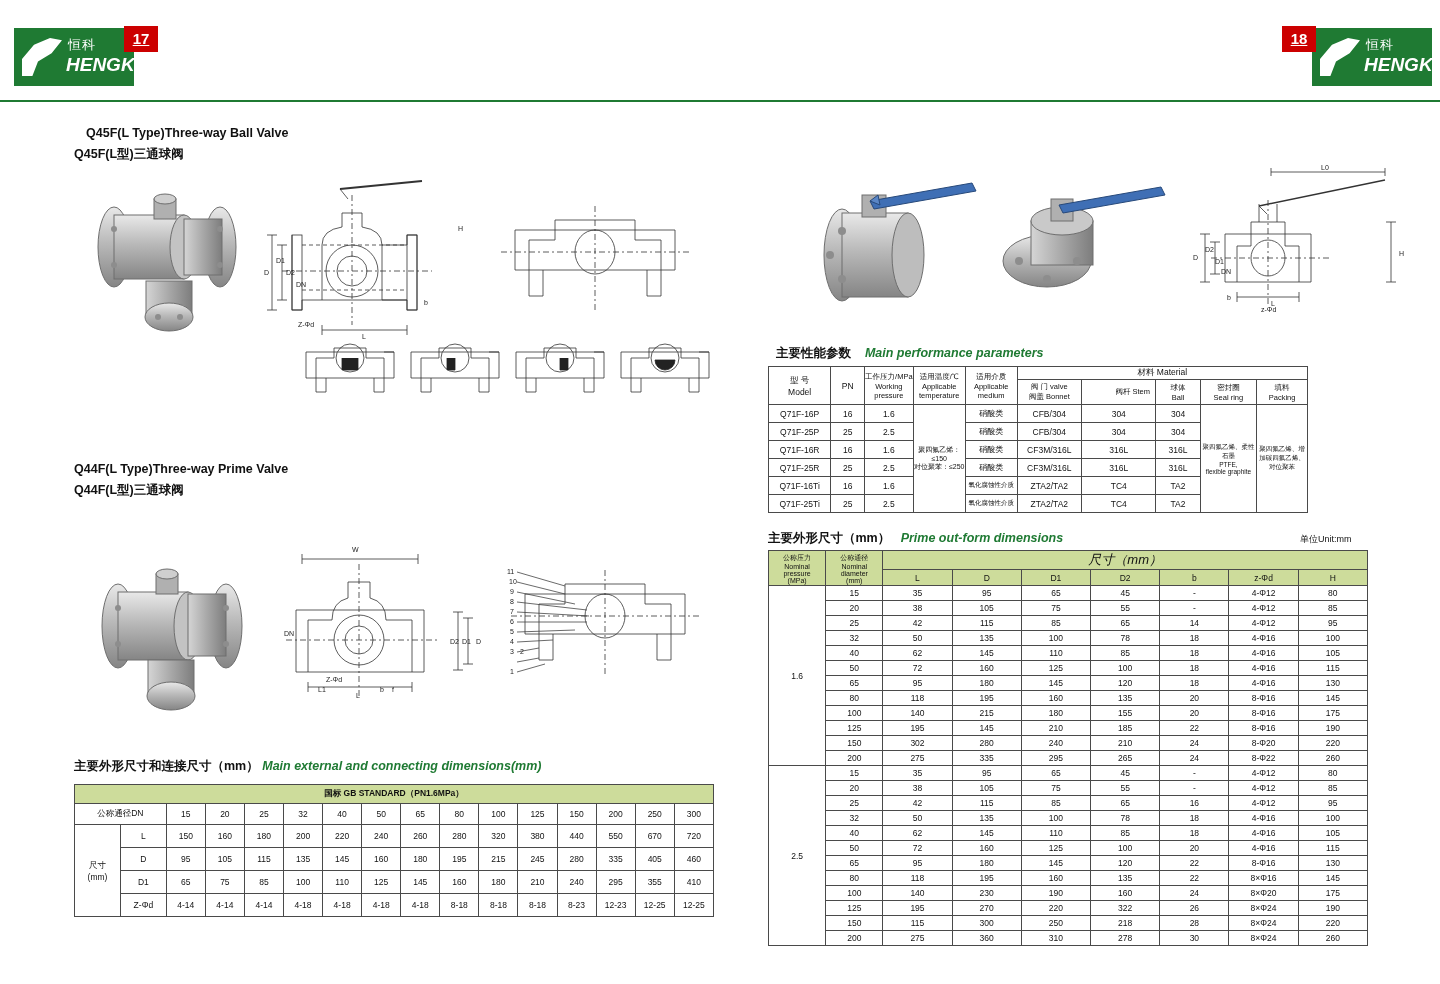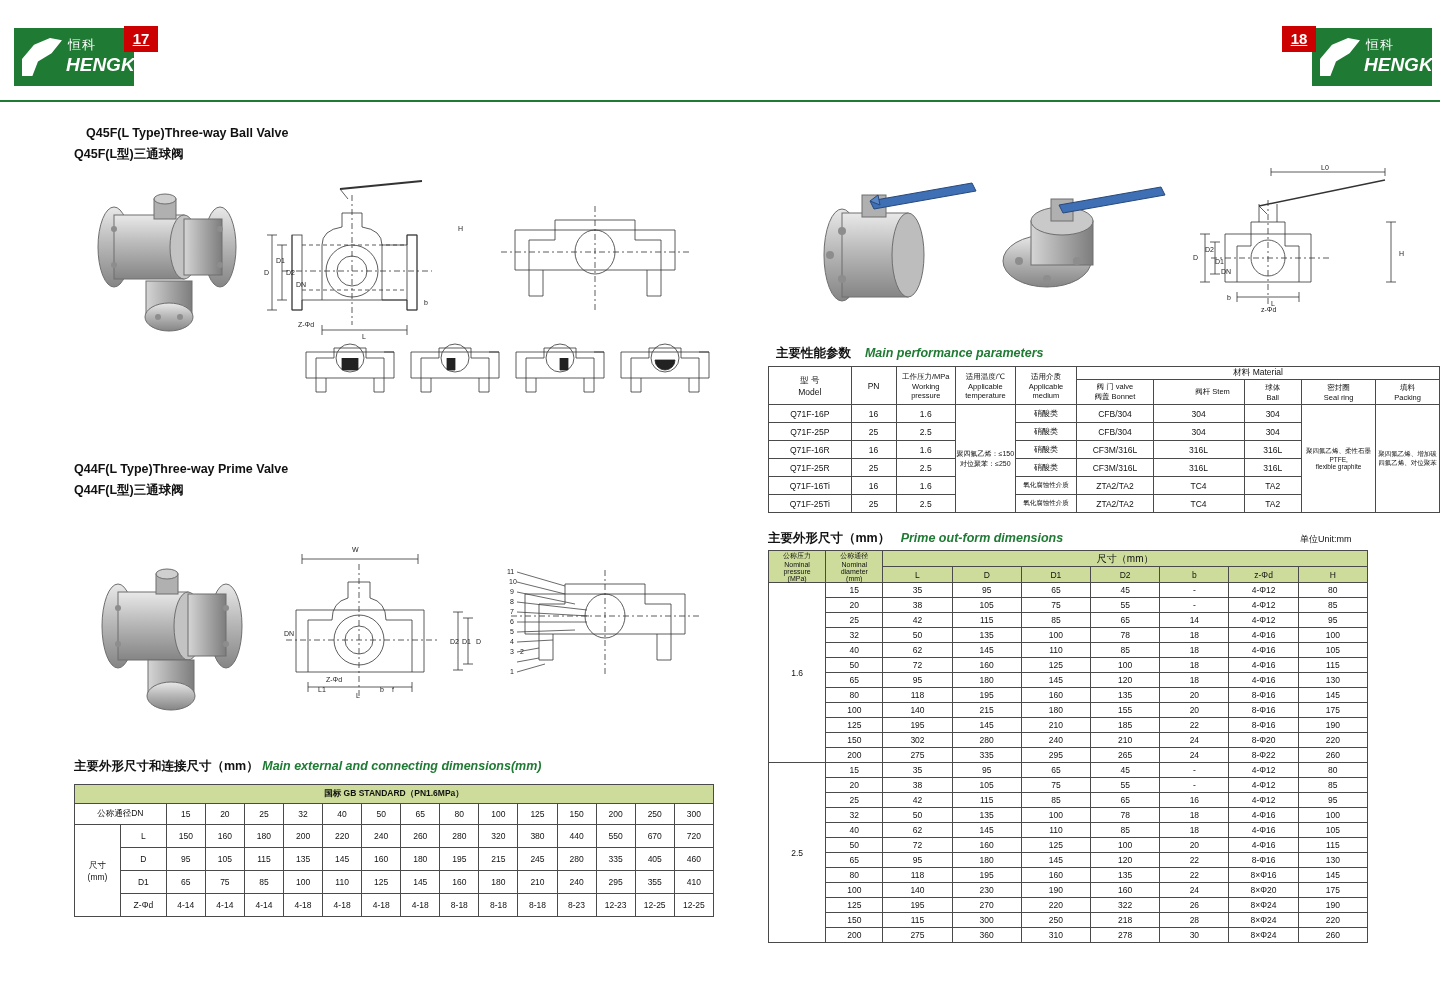--- a/index.html
+++ b/index.html
@@ -412,21 +412,21 @@
         <text x="96" y="146">L</text>
     </g>
   </svg>
 
   <div class="sec-h" style="left:768px; top:345px;margin-left:8px;">
     <span class="cn">主要性能参数</span>
     &nbsp;&nbsp;
     <span class="en">Main performance parameters</span>
   </div>
 
-  <table id="perf-table" style="left:768px; top:366px; width:672px;">
+  <table id="perf-table" style="left:768px; top:366px; width:540px;">
     <tbody id="perf-tbody">
         <tr>
           <td rowspan="2" style="width: 78px; height: 22px;">型 号<br>Model</td>
           <td rowspan="2" style="width: 42px;">PN</td>
           <td rowspan="2" style="width: 56px; font-size: 7.5px;">工作压力/MPa<br>Working<br>pressure</td>
           <td rowspan="2" style="width: 56px; font-size: 7.5px;">适用温度/℃<br>Applicable<br>temperature</td>
           <td rowspan="2" style="width: 58px; font-size: 7.5px;">适用介质<br>Applicable<br>medium</td>
           <td colspan="5">材料 Material</td>
         </tr>
         <tr>
@@ -501,21 +501,21 @@
     &nbsp;
     <span class="en">Prime out-form dimensions</span>
   </div>
   <div class="unit-note" style="left:1300px; top:533px;">单位Unit:mm</div>
 
   <table id="dim-table" style="left:768px; top:550px; width:600px;">
     <tbody id="dim-tbody">
         <tr>
           <td rowspan="2" class="tblhead-green" style="width: 56px; height: 24px; font-size: 7px;">公称压力<br>Nominal<br>pressure<br>(MPa)</td>
           <td rowspan="2" class="tblhead-green" style="width: 56px; font-size: 7px;">公称通径<br>Nominal<br>diameter<br>(mm)</td>
-          <td colspan="7" class="tblhead-green" style="font-size: 10px;">尺寸（mm）</td>
+          <td colspan="7" class="tblhead-green" style="font-size: 13px; font-style: italic;">尺寸（mm）</td>
         </tr>
         <tr>
           <td class="tblhead-green" style="width: 68px; height: 15px;">L</td>
           <td class="tblhead-green" style="width: 68px; height: 15px;">D</td>
           <td class="tblhead-green" style="width: 68px; height: 15px;">D1</td>
           <td class="tblhead-green" style="width: 68px; height: 15px;">D2</td>
           <td class="tblhead-green" style="width: 68px; height: 15px;">b</td>
           <td class="tblhead-green" style="width: 68px; height: 15px;">z-Φd</td>
           <td class="tblhead-green" style="width: 68px; height: 15px;">H</td>
         </tr>

